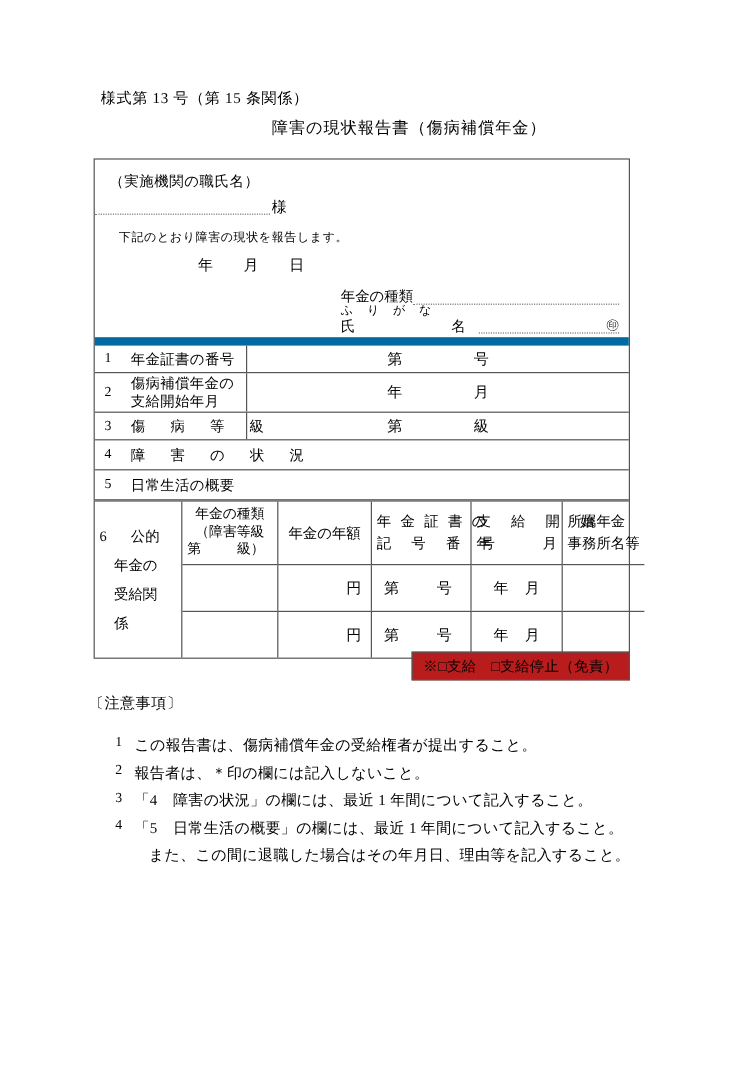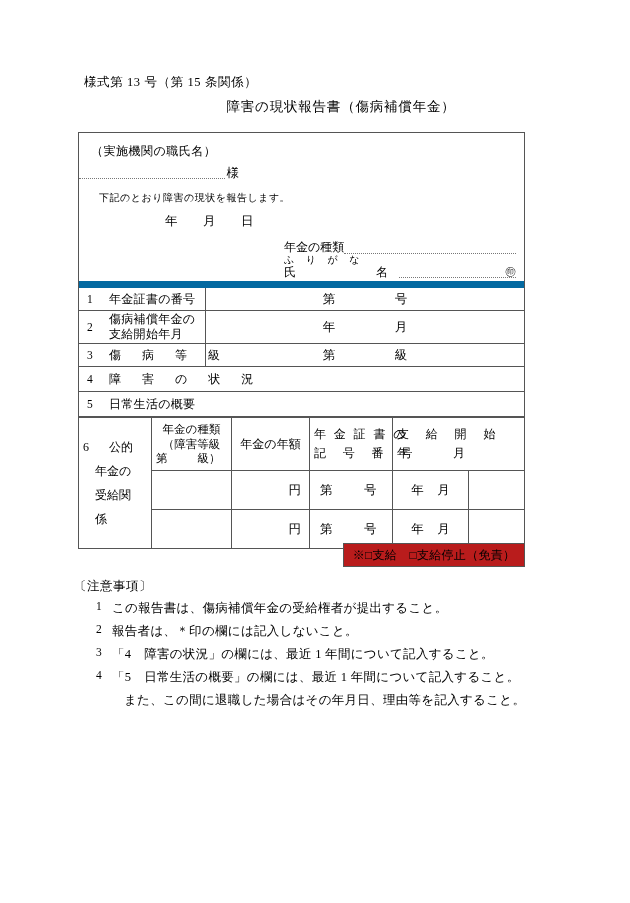--- a/index.html
+++ b/index.html
@@ -300,21 +300,21 @@
   
   .notes {
     position: absolute;
     left: 74px;
     top: 578px;
     width: 480px;
     font-size: 12.5px;
   }
   .notes-title {
     letter-spacing: 0.5px;
-    margin-bottom: 5px;
+    margin-bottom: 18px;
     white-space: nowrap;
   }
   .note-item {
     display: flex;
     margin-bottom: 6px;
     white-space: nowrap;
     letter-spacing: 0.3px;
   }
   .note-idx {
     width: 38px;
@@ -454,20 +454,24 @@
             <div class="hd-l1 ctr sp-wide">年 金 証 書 の</div>
             <div class="hd-l2 ctr sp-wide">記　号　番　号</div>
           </div>
           <div class="s6-c c4">
             <div class="hd-l1 ctr sp-wide">支　給　開　始</div>
             <div class="hd-l2" style="display:flex;justify-content:space-between;">
               <span>年</span>
               <span>月</span>
             </div>
           </div>
+          <div class="s6-c c5">
+            <div class="hd-l1 lft">所属年金</div>
+            <div class="hd-l2 lft">事務所名等</div>
+          </div>
         </div>
 
         <div class="s6-row s6-data with-border">
           <div class="s6-c c1">
             <div class="cell-inner"></div>
           </div>
           <div class="s6-c c2">
             <div class="cell-inner cell-yen">円</div>
           </div>
           <div class="s6-c c3">

